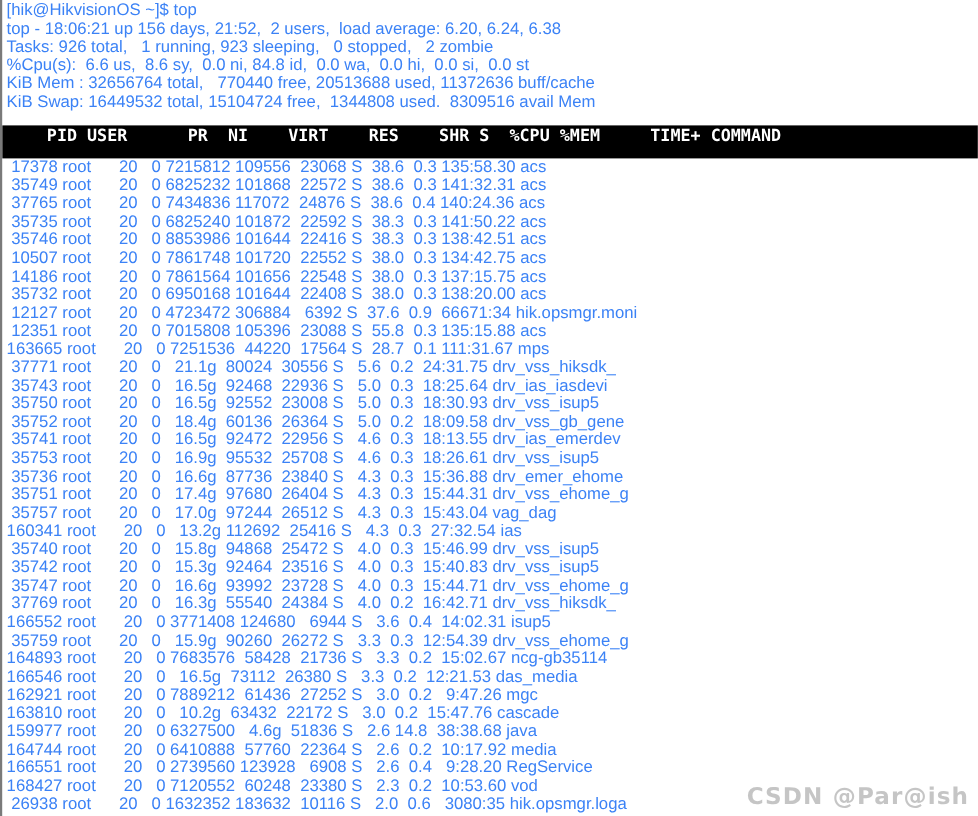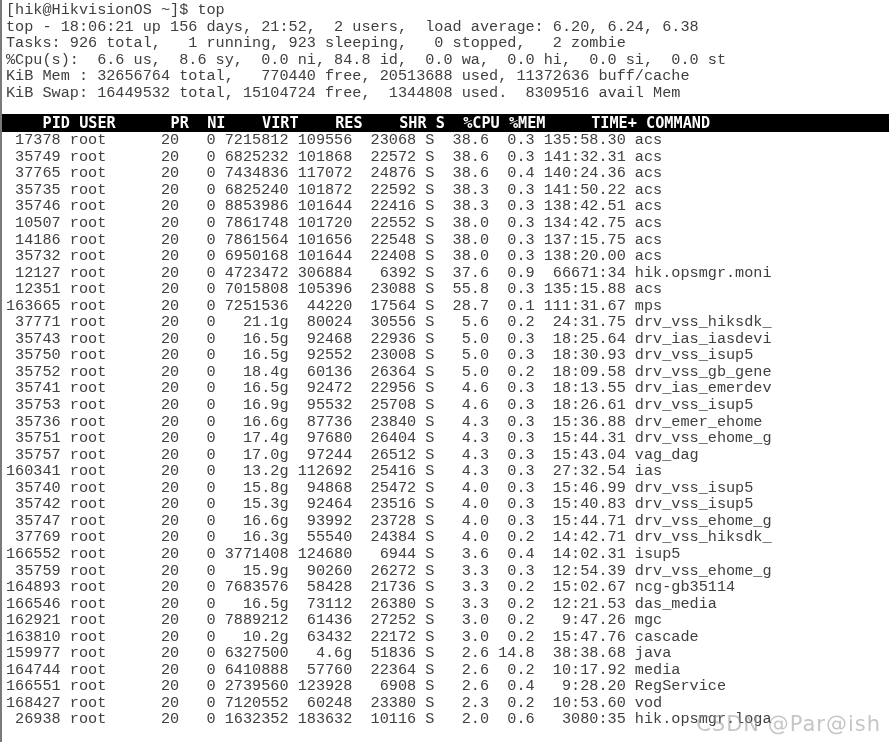--- a/index.html
+++ b/index.html
@@ -29,53 +29,53 @@
     position: absolute;
     top: 0;
     left: 0;
     right: 0;
     padding: 2px 0 0 0;
   }
 
   pre.line {
     margin: 0;
     padding: 0 12px 0 4px;
-    font-family: Liberation Mono, monospace;
+    font-family: Liberation Sans, sans-serif;
     font-size: 15.2px;
     line-height: 16.55px;
     letter-spacing: 0px;
     white-space: pre;
-    color: #404040;
+    color: #3b82f6;
     background: transparent;
   }
 
   
   pre.colhead {
     background: #000000;
     color: #ffffff;
     font-weight: bold;
     margin: 0;
-    padding: 0 0 0 4px;
+    padding: 0 0 12px 4px;
     font-family: "DejaVu Sans Mono", "Liberation Mono", monospace;
     font-size: 15.2px;
     line-height: 18px;
     white-space: pre;
   }
 
   .spacer-line {
     height: 13px;
   }
 
   .watermark {
     position: absolute;
     right: 8px;
     bottom: 6px;
     font-family: "DejaVu Sans", "Liberation Sans", sans-serif;
     font-size: 21px;
-    font-weight: normal;
+    font-weight: bold;
     color: rgba(150,150,150,0.55);
     letter-spacing: 1px;
     pointer-events: none;
     user-select: none;
     white-space: nowrap;
   }
 </style>
 </head>
 <body>
 
@@ -111,21 +111,21 @@
         <pre class="line"> 35752 root      20   0   18.4g  60136  26364 S   5.0  0.2  18:09.58 drv_vss_gb_gene</pre>
         <pre class="line"> 35741 root      20   0   16.5g  92472  22956 S   4.6  0.3  18:13.55 drv_ias_emerdev</pre>
         <pre class="line"> 35753 root      20   0   16.9g  95532  25708 S   4.6  0.3  18:26.61 drv_vss_isup5</pre>
         <pre class="line"> 35736 root      20   0   16.6g  87736  23840 S   4.3  0.3  15:36.88 drv_emer_ehome</pre>
         <pre class="line"> 35751 root      20   0   17.4g  97680  26404 S   4.3  0.3  15:44.31 drv_vss_ehome_g</pre>
         <pre class="line"> 35757 root      20   0   17.0g  97244  26512 S   4.3  0.3  15:43.04 vag_dag</pre>
         <pre class="line">160341 root      20   0   13.2g 112692  25416 S   4.3  0.3  27:32.54 ias</pre>
         <pre class="line"> 35740 root      20   0   15.8g  94868  25472 S   4.0  0.3  15:46.99 drv_vss_isup5</pre>
         <pre class="line"> 35742 root      20   0   15.3g  92464  23516 S   4.0  0.3  15:40.83 drv_vss_isup5</pre>
         <pre class="line"> 35747 root      20   0   16.6g  93992  23728 S   4.0  0.3  15:44.71 drv_vss_ehome_g</pre>
-        <pre class="line"> 37769 root      20   0   16.3g  55540  24384 S   4.0  0.2  14:42.71 drv_vss_hiksdk_</pre>
+        <pre class="line"> 37769 root      20   0   16.3g  55540  24384 S   4.0  0.2  16:42.71 drv_vss_hiksdk_</pre>
         <pre class="line">166552 root      20   0 3771408 124680   6944 S   3.6  0.4  14:02.31 isup5</pre>
         <pre class="line"> 35759 root      20   0   15.9g  90260  26272 S   3.3  0.3  12:54.39 drv_vss_ehome_g</pre>
         <pre class="line">164893 root      20   0 7683576  58428  21736 S   3.3  0.2  15:02.67 ncg-gb35114</pre>
         <pre class="line">166546 root      20   0   16.5g  73112  26380 S   3.3  0.2  12:21.53 das_media</pre>
         <pre class="line">162921 root      20   0 7889212  61436  27252 S   3.0  0.2   9:47.26 mgc</pre>
         <pre class="line">163810 root      20   0   10.2g  63432  22172 S   3.0  0.2  15:47.76 cascade</pre>
         <pre class="line">159977 root      20   0 6327500   4.6g  51836 S   2.6 14.8  38:38.68 java</pre>
         <pre class="line">164744 root      20   0 6410888  57760  22364 S   2.6  0.2  10:17.92 media</pre>
         <pre class="line">166551 root      20   0 2739560 123928   6908 S   2.6  0.4   9:28.20 RegService</pre>
         <pre class="line">168427 root      20   0 7120552  60248  23380 S   2.3  0.2  10:53.60 vod</pre>

